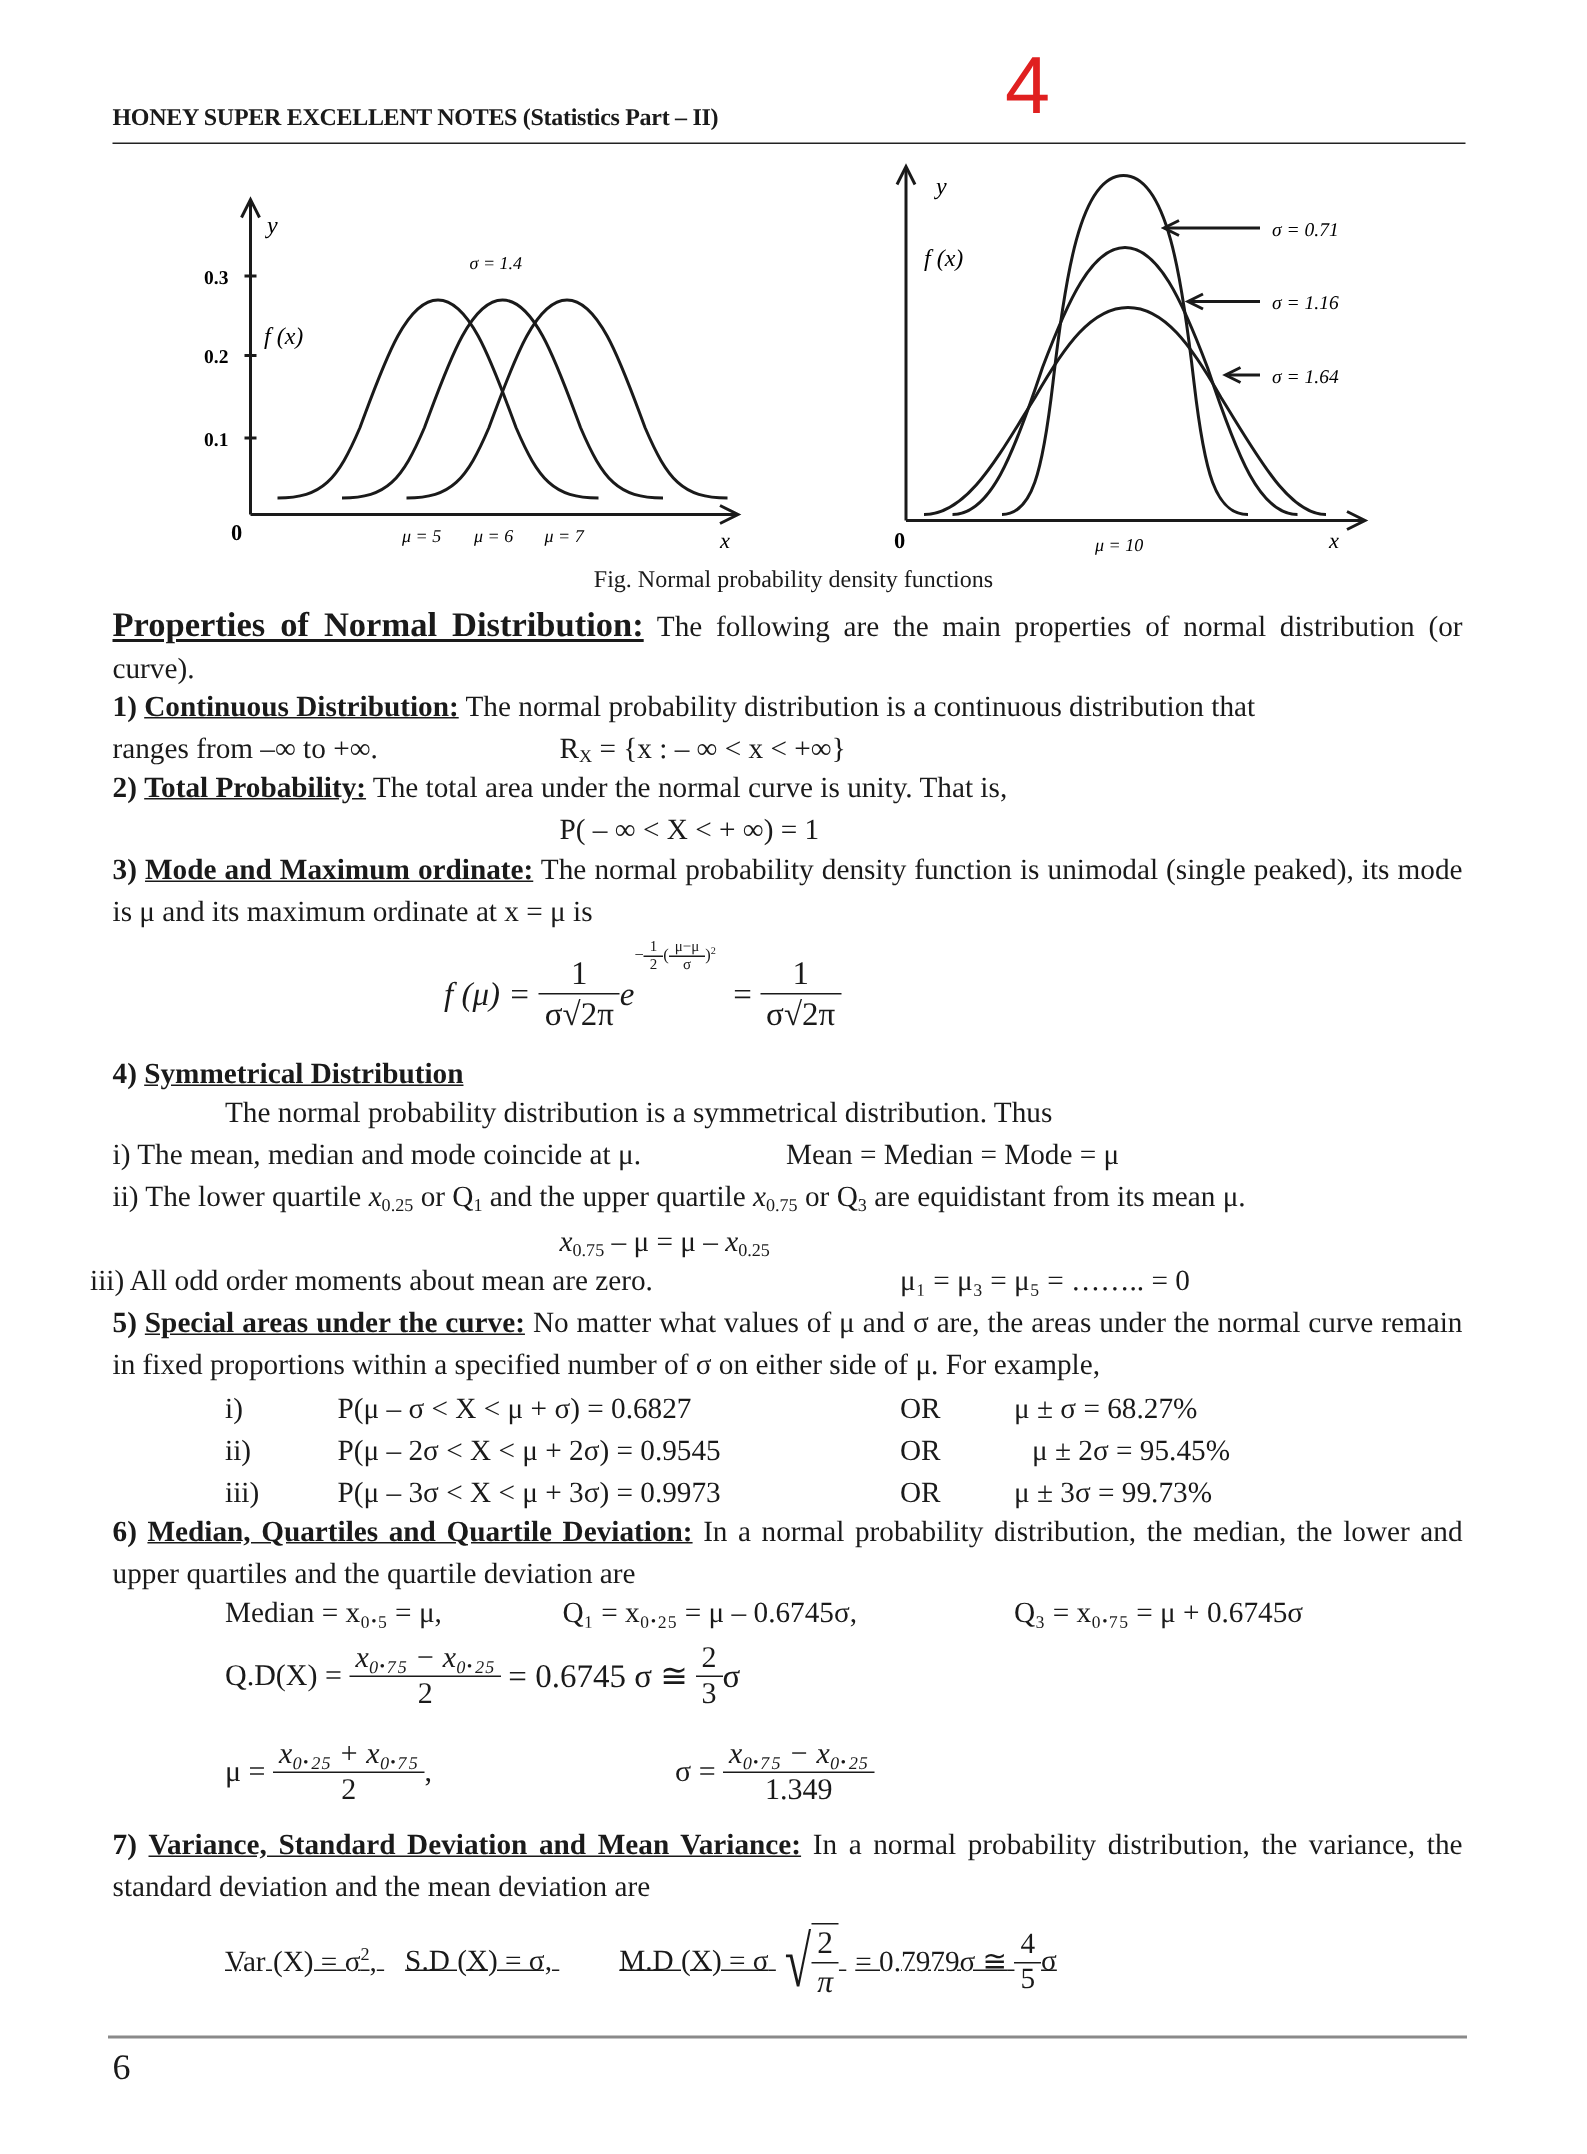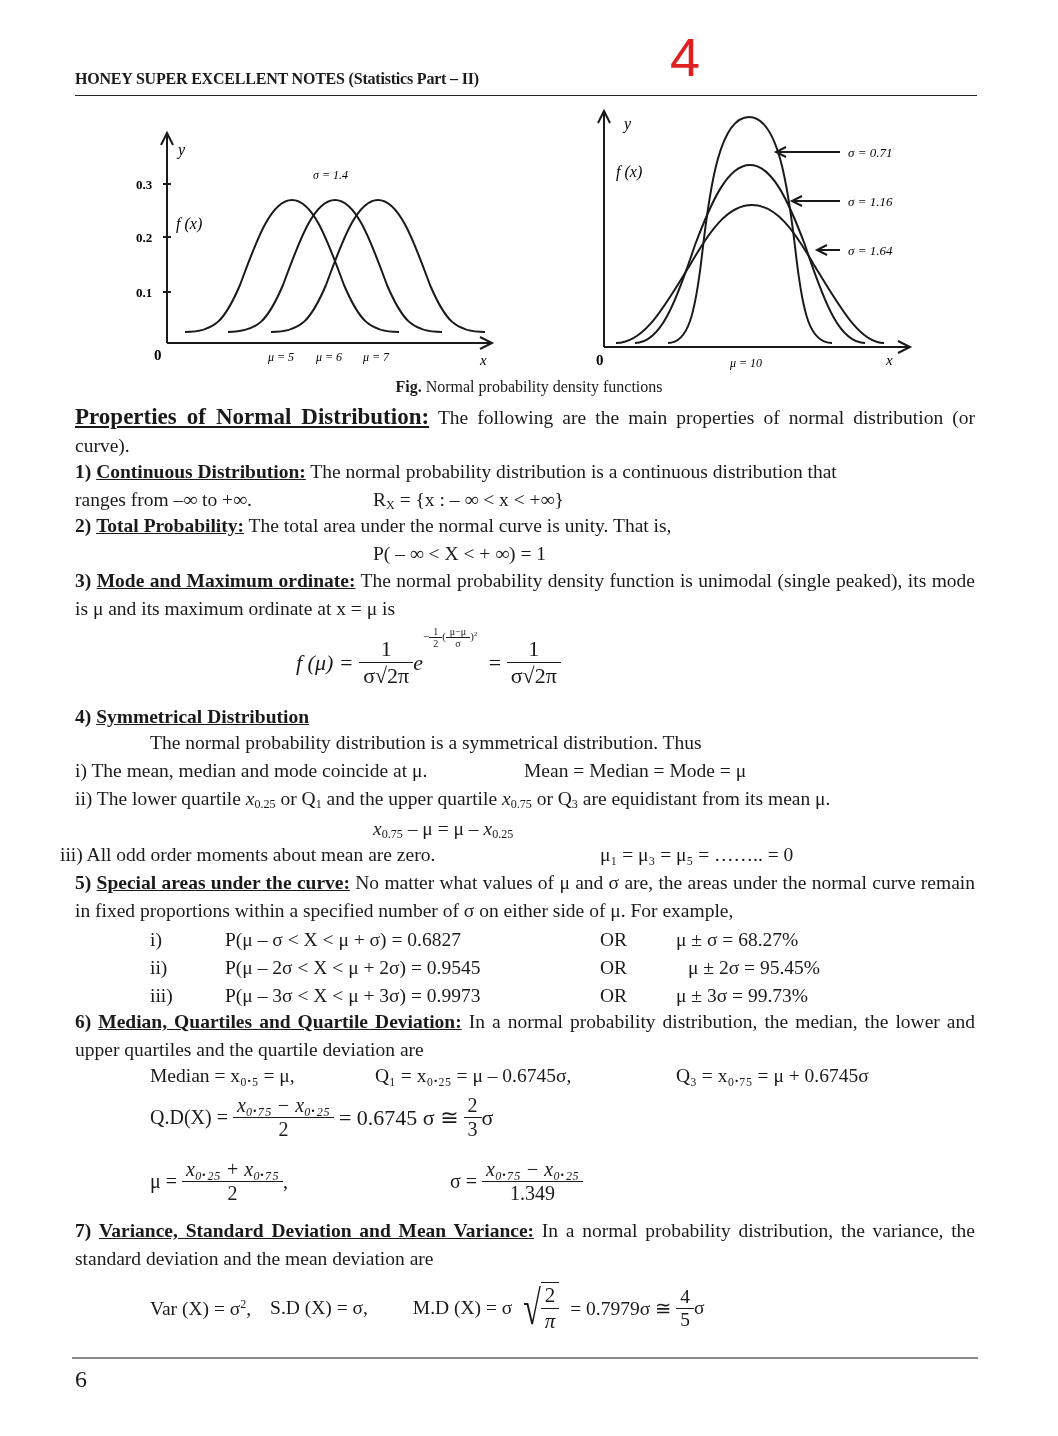--- a/index.html
+++ b/index.html
@@ -5,21 +5,21 @@
   html, body { margin:0; padding:0; background:#ffffff; }
   body { width:1058px; height:1436px; position:relative; overflow:hidden;
          font-family:"Liberation Serif", serif; color:#1a1a1a; }
   .abs { position:absolute; }
   .hdr-title { left:75px; top:70px; font-size:16px; font-weight:bold; letter-spacing:-0.2px; }
   .page-mark { left:670px; top:30px; font-family:"Liberation Sans", sans-serif; font-size:54px; color:#e02020; line-height:1; }
   .rule-top { left:75px; top:95px; width:902px; height:1px; background:#222; }
   .rule-bot { left:72px; top:1357px; width:906px; height:2px; background:#8a8a8a; }
   .page-no { left:75px; top:1366px; font-size:24px; }
   .caption { left:0; width:1058px; top:378px; text-align:center; font-size:16px; }
-  .caption b { font-weight:bold; }
+  .caption b { font-weight:normal; }
   .txt { left:75px; width:900px; font-size:19.5px; line-height:27.5px; }
   .j { text-align:justify; text-align-last:left; }
   .hd { font-weight:bold; text-decoration:underline; }
   .big-hd { font-size:23px; font-weight:bold; text-decoration:underline; }
   .num { font-weight:bold; }
   .it { font-style:italic; }
   sub { font-size:0.62em; vertical-align:-0.25em; }
   sup { font-size:0.62em; vertical-align:0.6em; }
   .frac { display:inline-block; vertical-align:middle; text-align:center; }
   .frac .n { display:block; border-bottom:1.3px solid #1a1a1a; padding:0 4px; }
@@ -174,21 +174,21 @@
   <span class="frac"><span class="n it">x₀.₂₅ + x₀.₇₅</span><span class="d">2</span></span><span style="vertical-align:middle">,</span>
 </div>
 <div class="abs" style="left:450px;top:1158px;font-size:20px;white-space:nowrap;">
   <span style="vertical-align:middle">σ =</span>
   <span class="frac"><span class="n it">x₀.₇₅ − x₀.₂₅</span><span class="d">1.349</span></span>
 </div>
 
 <div class="abs txt j" style="top:1217px;">
   <span class="num">7)</span> <span class="hd">Variance, Standard Deviation and Mean Variance:</span><span>  In a normal probability distribution, the variance, the standard deviation and the mean deviation are</span>
 </div>
-<div class="abs" style="left:150px;top:1282px;font-size:19.5px;white-space:nowrap;">
+<div class="abs" style="left:150px;top:1282px;font-size:19.5px;white-space:nowrap;text-decoration:underline;">
   <span style="vertical-align:middle"><span>Var (X) = σ</span><sup>2</sup><span>,</span></span>
   <span style="vertical-align:middle;margin-left:14px">S.D (X) = σ,</span>
   <span style="vertical-align:middle;margin-left:40px">M.D (X) = σ</span>
   <span style="display:inline-block;vertical-align:middle;font-size:32px;margin-left:6px;transform:scaleY(1.5)">√</span><span class="frac" style="border-top:1.3px solid #1a1a1a;font-size:21px"><span class="n">2</span><span class="d it">π</span></span>
   <span style="vertical-align:middle;margin-left:6px">= 0.7979σ  ≅</span>
   <span class="frac"><span class="n">4</span><span class="d">5</span></span><span style="vertical-align:middle">σ</span>
 </div>
 
 <div class="abs rule-bot"></div>
 <div class="abs page-no">6</div>

